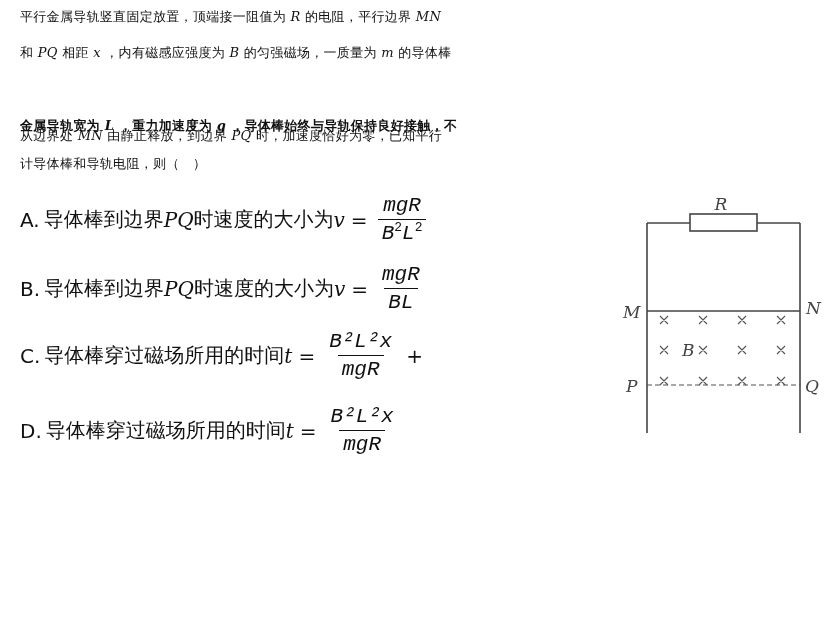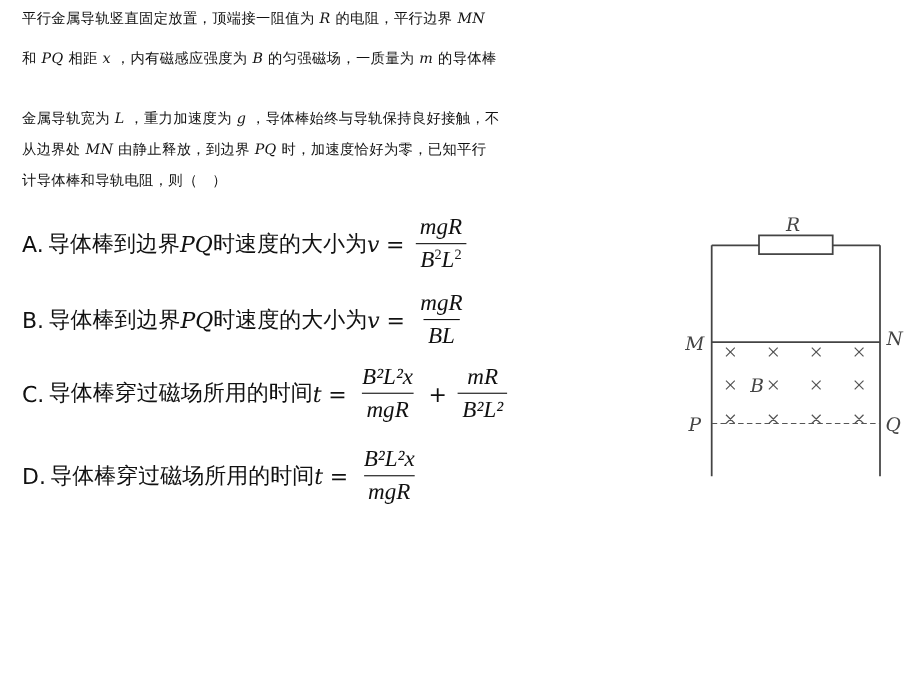--- a/index.html
+++ b/index.html
@@ -2,41 +2,41 @@
 <html><head>
 <meta charset="utf-8">
 <style>
   html, body { margin:0; padding:0; background:#ffffff; }
   body { width:838px; height:623px; position:relative; overflow:hidden;
          font-family:"DejaVu Serif", serif; color:#111; }
   .line { position:absolute; left:20px; font-size:13px; white-space:nowrap; letter-spacing:0.3px; }
   .m { font-family:"DejaVu Serif", serif; font-style:italic; }
   .opt { position:absolute; left:20px; font-size:20px; white-space:nowrap; display:flex; align-items:center; }
   .opt .lbl { font-family:"DejaVu Sans", sans-serif; margin-right:4px; }
-  .frac { display:inline-flex; flex-direction:column; align-items:center; vertical-align:middle; margin:0 4px; font-family:Liberation Serif, serif; font-style:italic; font-size:21px; }
+  .frac { display:inline-flex; flex-direction:column; align-items:center; vertical-align:middle; margin:0 4px; font-family:Liberation Mono, monospace; font-style:italic; font-size:21px; }
   .frac .num { padding:0 4px 2px; }
   .frac .den { border-top:1.3px solid #111; padding:2px 4px 0; }
   sup { font-size:13px; font-style:normal; vertical-align:super; line-height:0; }
   .eq { font-style:normal; margin:0 6px; font-family:"DejaVu Sans", sans-serif; }
   .plus { font-style:normal; margin:0 6px; font-family:"DejaVu Sans", sans-serif; }
   #diagram { position:absolute; left:610px; top:185px; }
 </style>
 </head>
 <body>
 
 <div class="line" style="top:8px;">
   <span>平行金属导轨竖直固定放置，顶端接一阻值为 </span><span class="m">R</span><span> 的电阻，平行边界 </span><span class="m">MN</span>
 </div>
 <div class="line" style="top:44px;text-align:right;">
   <span> 和 </span><span class="m">PQ</span><span> 相距 </span><span class="m">x</span><span> ，内有磁感应强度为 </span><span class="m">B</span><span> 的匀强磁场，一质量为 </span><span class="m">m</span><span> 的导体棒</span>
 </div>
 <div class="line" style="top:80px;margin-top:47px;">
   <span>从边界处 </span><span class="m">MN</span><span> 由静止释放，到边界 </span><span class="m">PQ</span><span> 时，加速度恰好为零，已知平行</span>
 </div>
-<div class="line" style="top:99px;">
+<div class="line" style="top:117px;font-weight:bold;">
   <span>金属导轨宽为 </span><span class="m">L</span><span> ，重力加速度为 </span><span class="m">g</span><span> ，导体棒始终与导轨保持良好接触，不</span>
 </div>
 <div class="line" style="top:155px;text-align:center;">
   <span>计导体棒和导轨电阻，则（　）</span>
 </div>
 
 <div class="opt" style="top:194px;">
   <span class="lbl">A.</span>
   <span>导体棒到边界 </span>
   <span class="m">PQ</span>
@@ -65,24 +65,20 @@
 <div class="opt" style="top:330px;">
   <span class="lbl">C.</span>
   <span>导体棒穿过磁场所用的时间 </span>
   <span class="m">t</span>
   <span class="eq">=</span>
   <span class="frac">
     <span class="num">B²L²x</span>
     <span class="den">mgR</span>
   </span>
   <span class="plus">+</span>
-  <span class="frac">
-    <span class="num">mR</span>
-    <span class="den">B²L²</span>
-  </span>
 </div>
 
 <div class="opt" style="top:405px;">
   <span class="lbl">D.</span>
   <span>导体棒穿过磁场所用的时间 </span>
   <span class="m">t</span>
   <span class="eq">=</span>
   <span class="frac">
     <span class="num">B²L²x</span>
     <span class="den">mgR</span>

